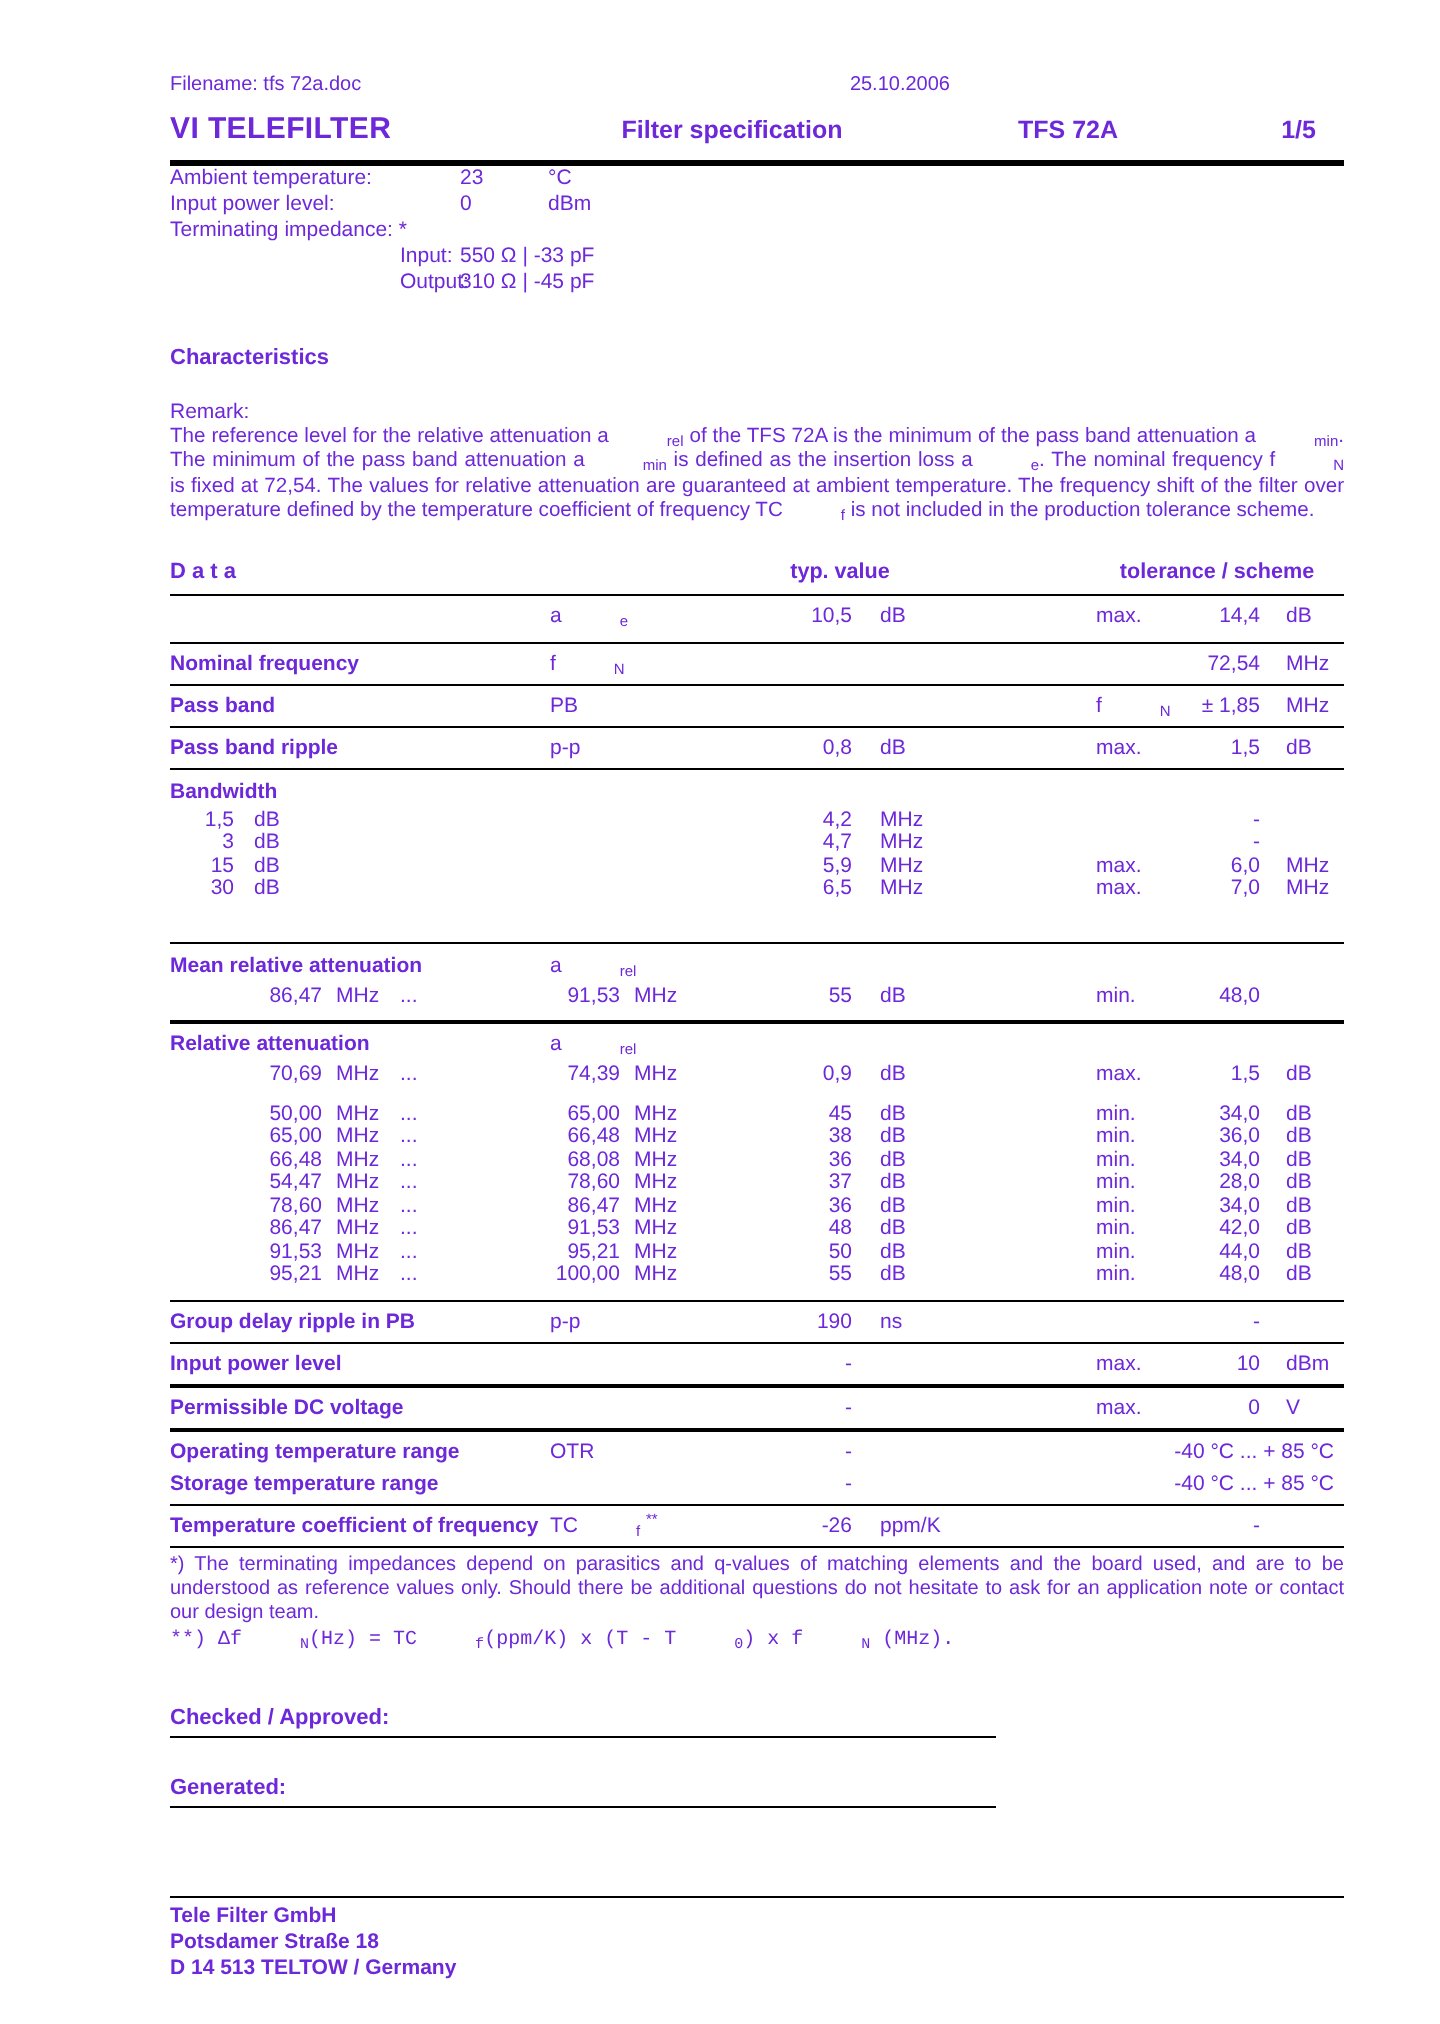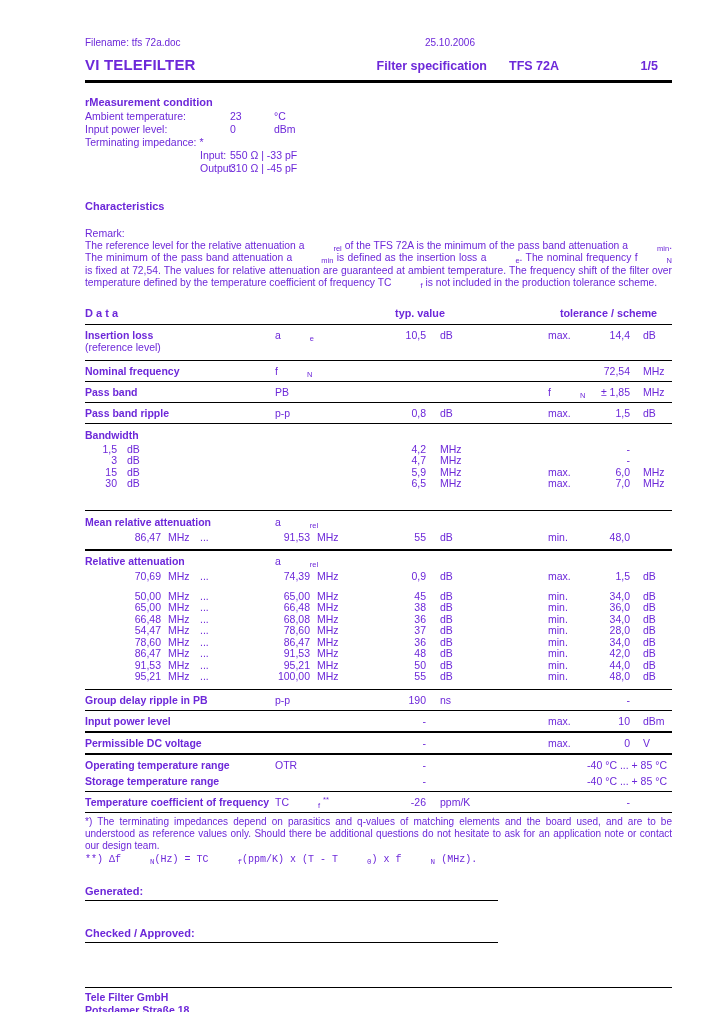--- a/index.html
+++ b/index.html
@@ -9,21 +9,21 @@
     box-sizing:border-box;padding:36px 48px 0 85px;
     overflow:hidden;position:relative;
   }
   
   .meta{display:grid;grid-template-columns:160px 242px 1fr;font-size:10px;line-height:13px;}
   .meta .m-center{text-align:center;}
   .meta .m-right{text-align:right;padding-right:12px;}
   .titlerow{display:grid;grid-template-columns:160px 242px 125px 1fr;align-items:baseline;
     margin-top:7px;padding-bottom:7px;border-bottom:3px solid #000;}
   .logo{font-size:15px;font-weight:bold;letter-spacing:.2px;}
-  .doc-title{font-size:12.5px;font-weight:bold;text-align:right;}
+  .doc-title{font-size:12.5px;font-weight:bold;text-align:center;}
   .part-no{font-size:12.5px;font-weight:bold;padding-left:22px;}
   .page-no{font-size:12.5px;font-weight:bold;text-align:right;padding-right:14px;}
   
   .sec-head{font-size:11px;font-weight:bold;margin-top:13px;margin-bottom:2px;}
   .mrow{display:grid;grid-template-columns:145px 22px 22px auto;font-size:10.5px;line-height:13px;}
   .mrow .mv{text-align:left;}
   .mrow .mu{grid-column:4;}
   .mrow-imp{display:grid;grid-template-columns:145px auto;font-size:10.5px;line-height:13px;}
   .mrow-imp .ilbl{padding-left:115px;}
   
@@ -74,21 +74,20 @@
     <div class="m-right">25.10.2006</div>
   </div>
 
   <div class="titlerow">
     <div class="logo">VI TELEFILTER</div>
     <div class="doc-title">Filter specification</div>
     <div class="part-no">TFS 72A</div>
     <div class="page-no">1/5</div>
   </div>
 
-  <div class="sec-head">rMeasurement condition</div>
   <div class="mrow">
     <div>Ambient temperature:</div>
     <div class="mv">23</div>
     <div></div>
     <div class="mu">°C</div>
   </div>
   <div class="mrow">
     <div>Input power level:</div>
     <div class="mv">0</div>
     <div></div>
@@ -110,24 +109,20 @@
   <div class="remark-label">Remark:</div>
   <div class="remark"><span>The reference level for the relative attenuation a</span><sub>rel</sub><span> of the TFS 72A is the minimum of the pass band attenuation a</span><sub>min</sub><span>. The minimum of the pass band attenuation a</span><sub>min</sub><span> is defined as the insertion loss a</span><sub>e</sub><span>. The nominal frequency f</span><sub>N</sub><span> is fixed at 72,54. The values for relative attenuation are guaranteed at ambient temperature. The frequency shift of the filter over temperature defined by the temperature coefficient of frequency TC</span><sub>f</sub><span> is not included in the production tolerance scheme.</span></div>
 
   <div class="trow dhead bb">
     <div class="c1">D a t a</div>
     <div class="typh">typ. value</div>
     <div class="tolh">tolerance / scheme</div>
   </div>
 
   <div class="trow bb" style="padding-top:4px;padding-bottom:7px;">
-    <div class="c1">
-      <div class="lbl">Insertion loss</div>
-      <div>(reference level)</div>
-    </div>
     <div class="c2"><span>a</span><sub>e</sub></div>
     <div class="c3">10,5</div>
     <div class="c4">dB</div>
     <div class="c6">max.</div>
     <div class="c7">14,4</div>
     <div class="c8">dB</div>
   </div>
 
   <div class="trow bb r-pad">
     <div class="c1 lbl">Nominal frequency</div>
@@ -422,22 +417,22 @@
     <div class="c3">-26</div>
     <div class="c4">ppm/K</div>
     <div class="c7">-</div>
   </div>
 
   <div class="footnotes">
     <div>*) The terminating impedances depend on parasitics and q-values of matching elements and the board used, and are to be understood as reference values only. Should there be additional questions do not hesitate to ask for an application note or contact our design team.</div>
     <div class="formula"><span>**)  Δf</span><sub>N</sub><span>(Hz) = TC</span><sub>f</sub><span>(ppm/K) x (T - T</span><sub>0</sub><span>) x f</span><sub>N</sub><span> (MHz).</span></div>
   </div>
 
+  <div class="signline chk">Checked / Approved:</div>
   <div class="signline gen">Generated:</div>
-  <div class="signline chk">Checked / Approved:</div>
 
   <div class="footer">
     <div class="addr">Tele Filter GmbH</div>
     <div class="addr">Potsdamer Straße 18</div>
     <div class="addr">D 14 513 TELTOW / Germany</div>
 
   </div>
 
 </div>
 

